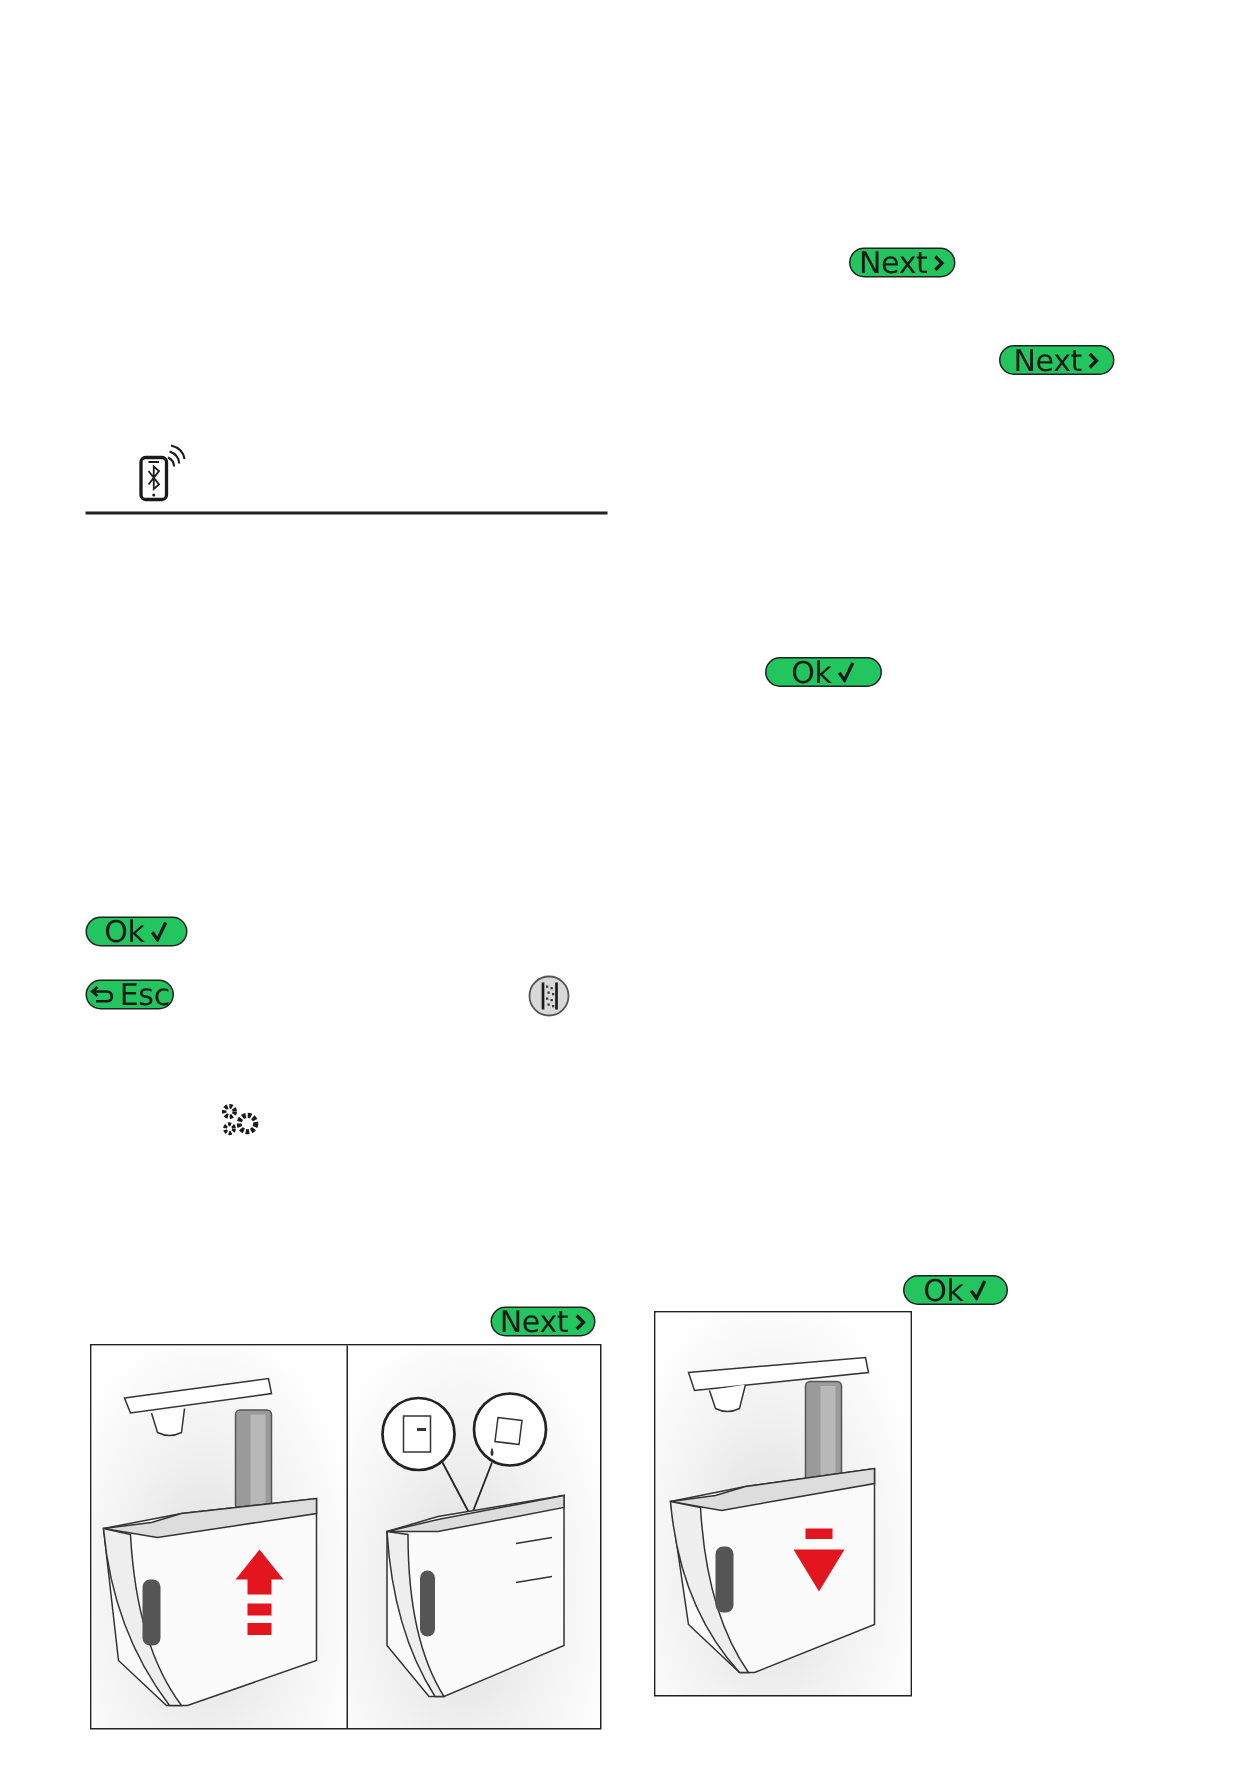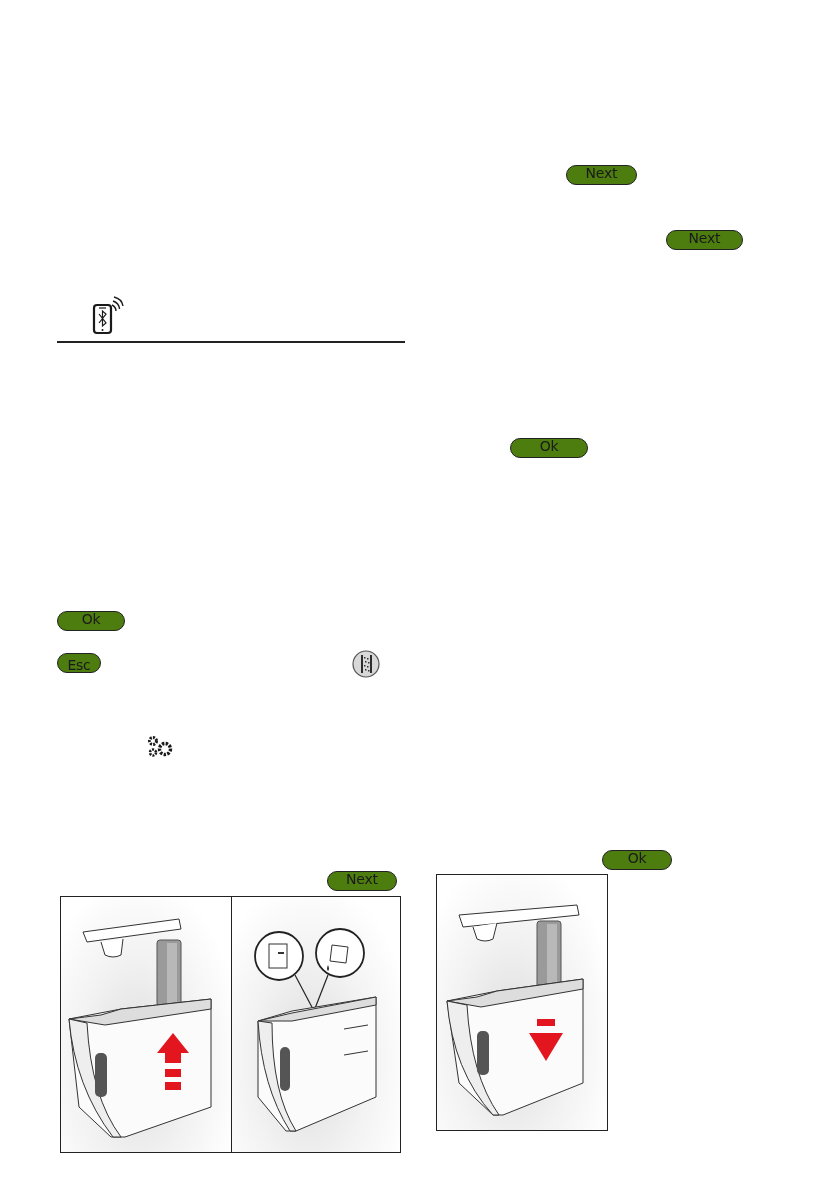--- a/index.html
+++ b/index.html
@@ -1,20 +1,20 @@
 <!DOCTYPE html>
 <html><head>
   <meta charset="utf-8">
   <style>
     html, body { margin: 0; padding: 0; background: #ffffff; }
     body { width: 839px; height: 1191px; position: relative; overflow: hidden;
            font-family: "DejaVu Sans", "Liberation Sans", sans-serif; color: #1a1a1a; }
     .pill { position: absolute; height: 20px; border: 1.4px solid #222; border-radius: 11px;
-            background: #4d7c0f; display: flex; align-items: center; justify-content: center;
-            font-size: 14px; color: #1a1a1a; box-sizing: border-box; gap: 4px; flex-direction: column; }
+            background: #22c55e; display: flex; align-items: center; justify-content: center;
+            font-size: 20px; color: #1a1a1a; box-sizing: border-box; gap: 4px; }
     .pill .lbl { letter-spacing: -0.2px; }
     .pill svg { display: block; }
     .hr { position: absolute; left: 57px; top: 341px; width: 348px; height: 1.5px; background: #222; }
     .icon { position: absolute; }
     .figure { position: absolute; border: 1.3px solid #222; box-sizing: border-box; background: #fff; overflow: hidden; }
     .panel { position: absolute; top: 0; bottom: 0; background: radial-gradient(ellipse at 45% 65%, #dcdcdc 0%, #f2f2f2 45%, #ffffff 80%); }
     .divider { position: absolute; top: 0; bottom: 0; width: 1.3px; background: #222; }
   </style>
 </head>
 <body>
@@ -54,21 +54,21 @@
     </svg>
 </div>
 
 <div class="pill" style="left:57px; top:611px; width:68px;">
   <span class="lbl">Ok</span>
   <svg width="12" height="14" viewBox="0 0 12 14">
       <path d="M1.5 7.5 L5 12.5 L10.5 1" fill="none" stroke="#1a1a1a" stroke-width="2.2"></path>
     </svg>
 </div>
 
-<div class="pill" style="left:57px; top:653px; width:44px;">
+<div class="pill" style="left:57px; top:653px; width:59px;">
   <svg width="16" height="12" viewBox="0 0 16 12">
       <path d="M5 1 L1.5 4 L5 7 M1.5 4 L11 4 Q14.5 4 14.5 7.5 Q14.5 10.5 11 10.5 L4 10.5" fill="none" stroke="#1a1a1a" stroke-width="1.8"></path>
     </svg>
   <span class="lbl">Esc</span>
 </div>
 
 <div class="icon" style="left:351px; top:649px;">
   <svg width="30" height="30" viewBox="0 0 30 30">
     <circle cx="15" cy="15" r="13" fill="#d8d8d8" stroke="#555" stroke-width="1.2"></circle>
     <line x1="11" y1="6" x2="11" y2="24" stroke="#1a1a1a" stroke-width="1.8"></line>

